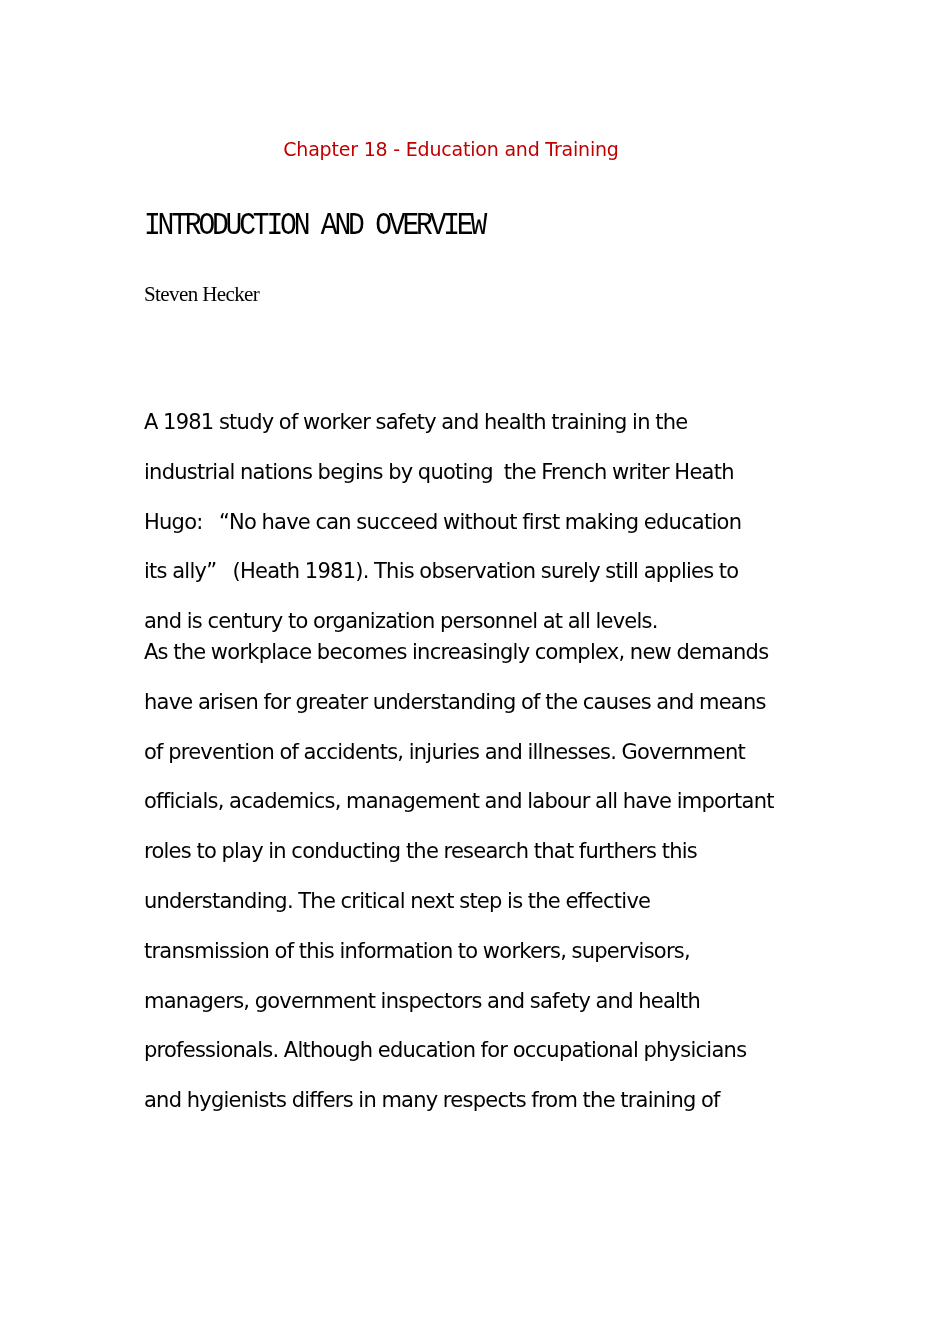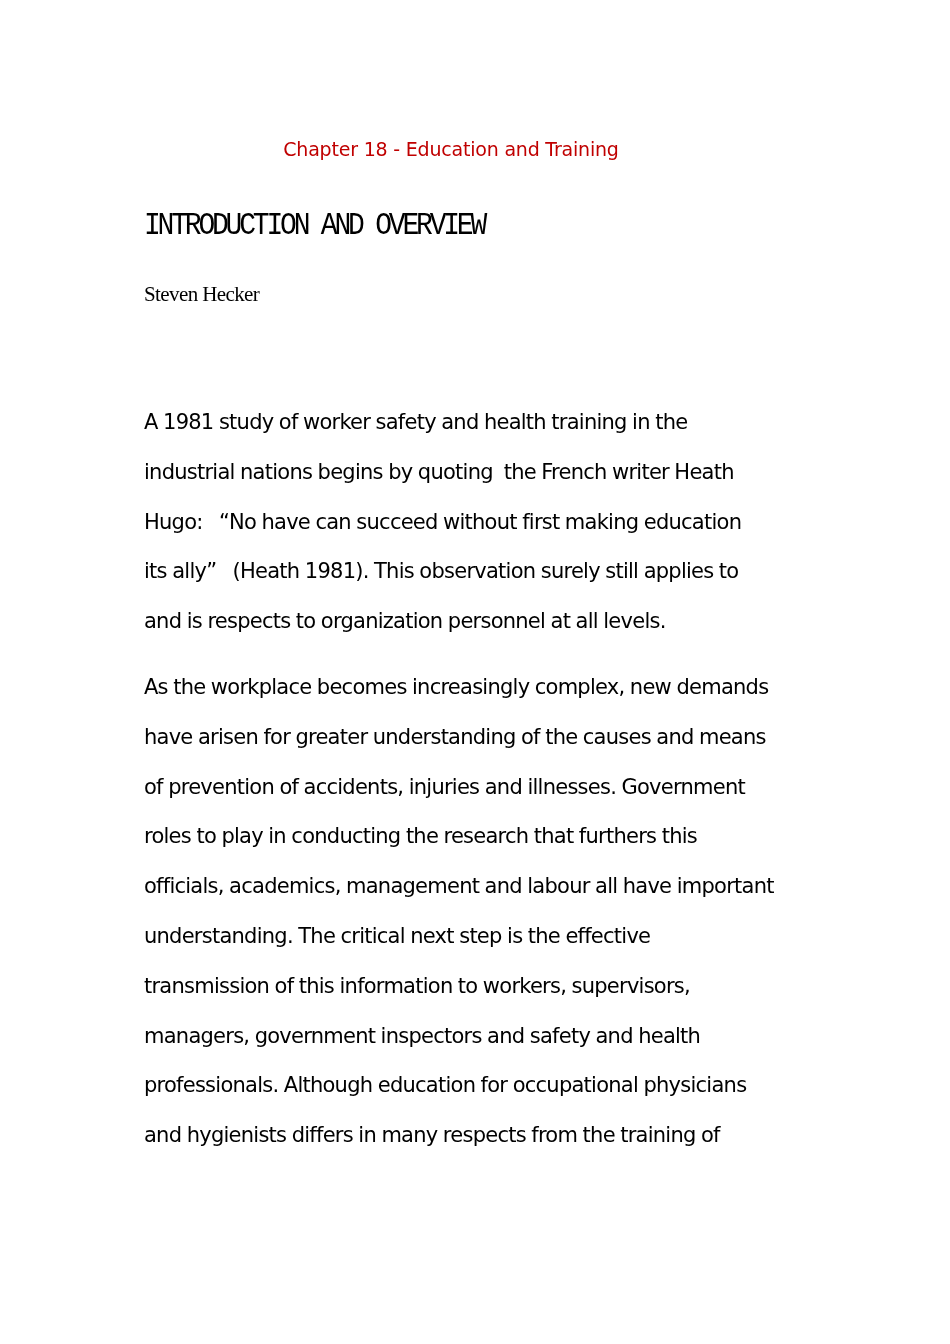--- a/index.html
+++ b/index.html
@@ -65,47 +65,47 @@
       letter-spacing: -0.75px;
       word-spacing: -0.5px;
     }
     .para .line {
       display: block;
       height: 49.8px;
       line-height: 28px;
       white-space: pre;
     }
     .para-1 { top: 372px; margin-top: 36px; }
-    .para-2 { top: 673px; }
+    .para-2 { top: 638px; }
   </style>
 </head>
 <body>
 
 <div class="page">
 
   <div class="chapter-title" style="color: rgb(192, 0, 0);">Chapter 18 - Education and Training</div>
 
   <div class="section-heading">INTRODUCTION AND OVERVIEW</div>
 
   <div class="author">Steven Hecker</div>
 
   <div class="para para-1">
     <span class="line">A 1981 study of worker safety and health training in the</span>
     <span class="line">industrial nations begins by quoting  the French writer Heath</span>
     <span class="line">Hugo:   “No have can succeed without first making education</span>
     <span class="line">its ally”   (Heath 1981). This observation surely still applies to</span>
-    <span class="line">and is respects to organization personnel at all levels.</span>
+    <span class="line">and is century to organization personnel at all levels.</span>
   </div>
 
   <div class="para para-2">
     <span class="line">As the workplace becomes increasingly complex, new demands</span>
     <span class="line">have arisen for greater understanding of the causes and means</span>
     <span class="line">of prevention of accidents, injuries and illnesses. Government</span>
+    <span class="line">officials, academics, management and labour all have important</span>
     <span class="line">roles to play in conducting the research that furthers this</span>
-    <span class="line">officials, academics, management and labour all have important</span>
     <span class="line">understanding. The critical next step is the effective</span>
     <span class="line">transmission of this information to workers, supervisors,</span>
     <span class="line">managers, government inspectors and safety and health</span>
     <span class="line">professionals. Although education for occupational physicians</span>
     <span class="line">and hygienists differs in many respects from the training of</span>
   </div>
 
 </div>
 
 </body></html>

